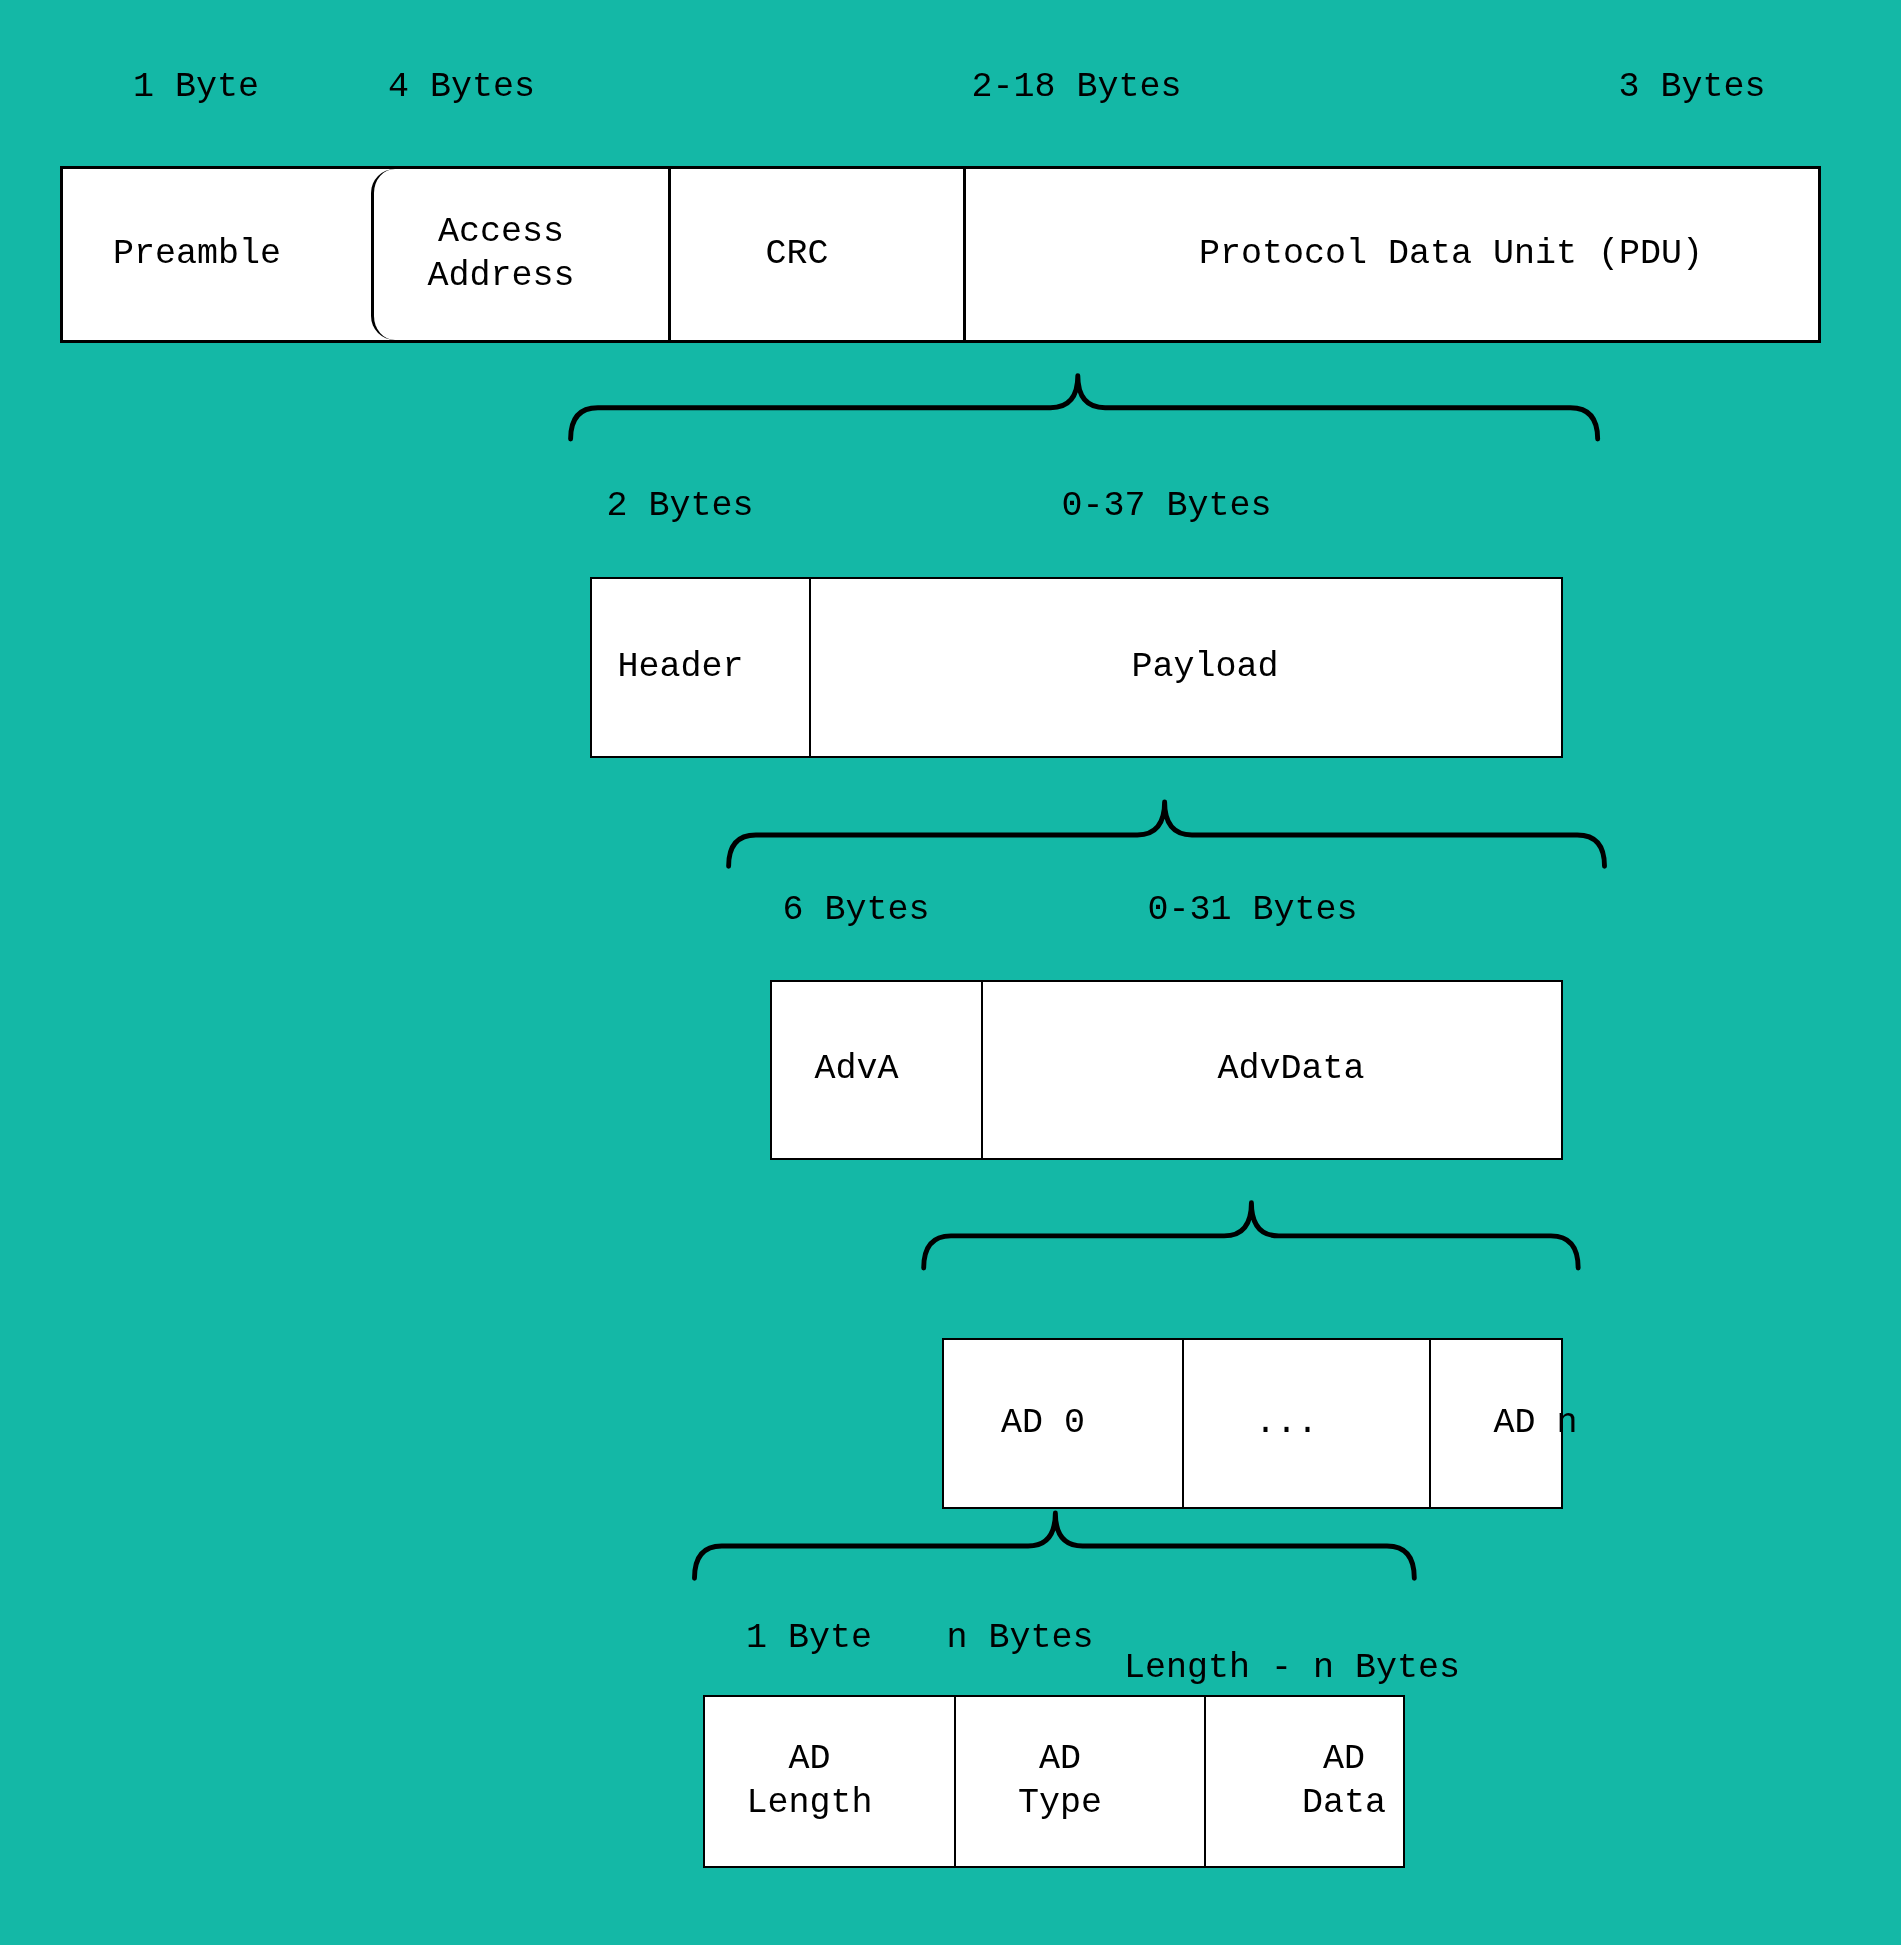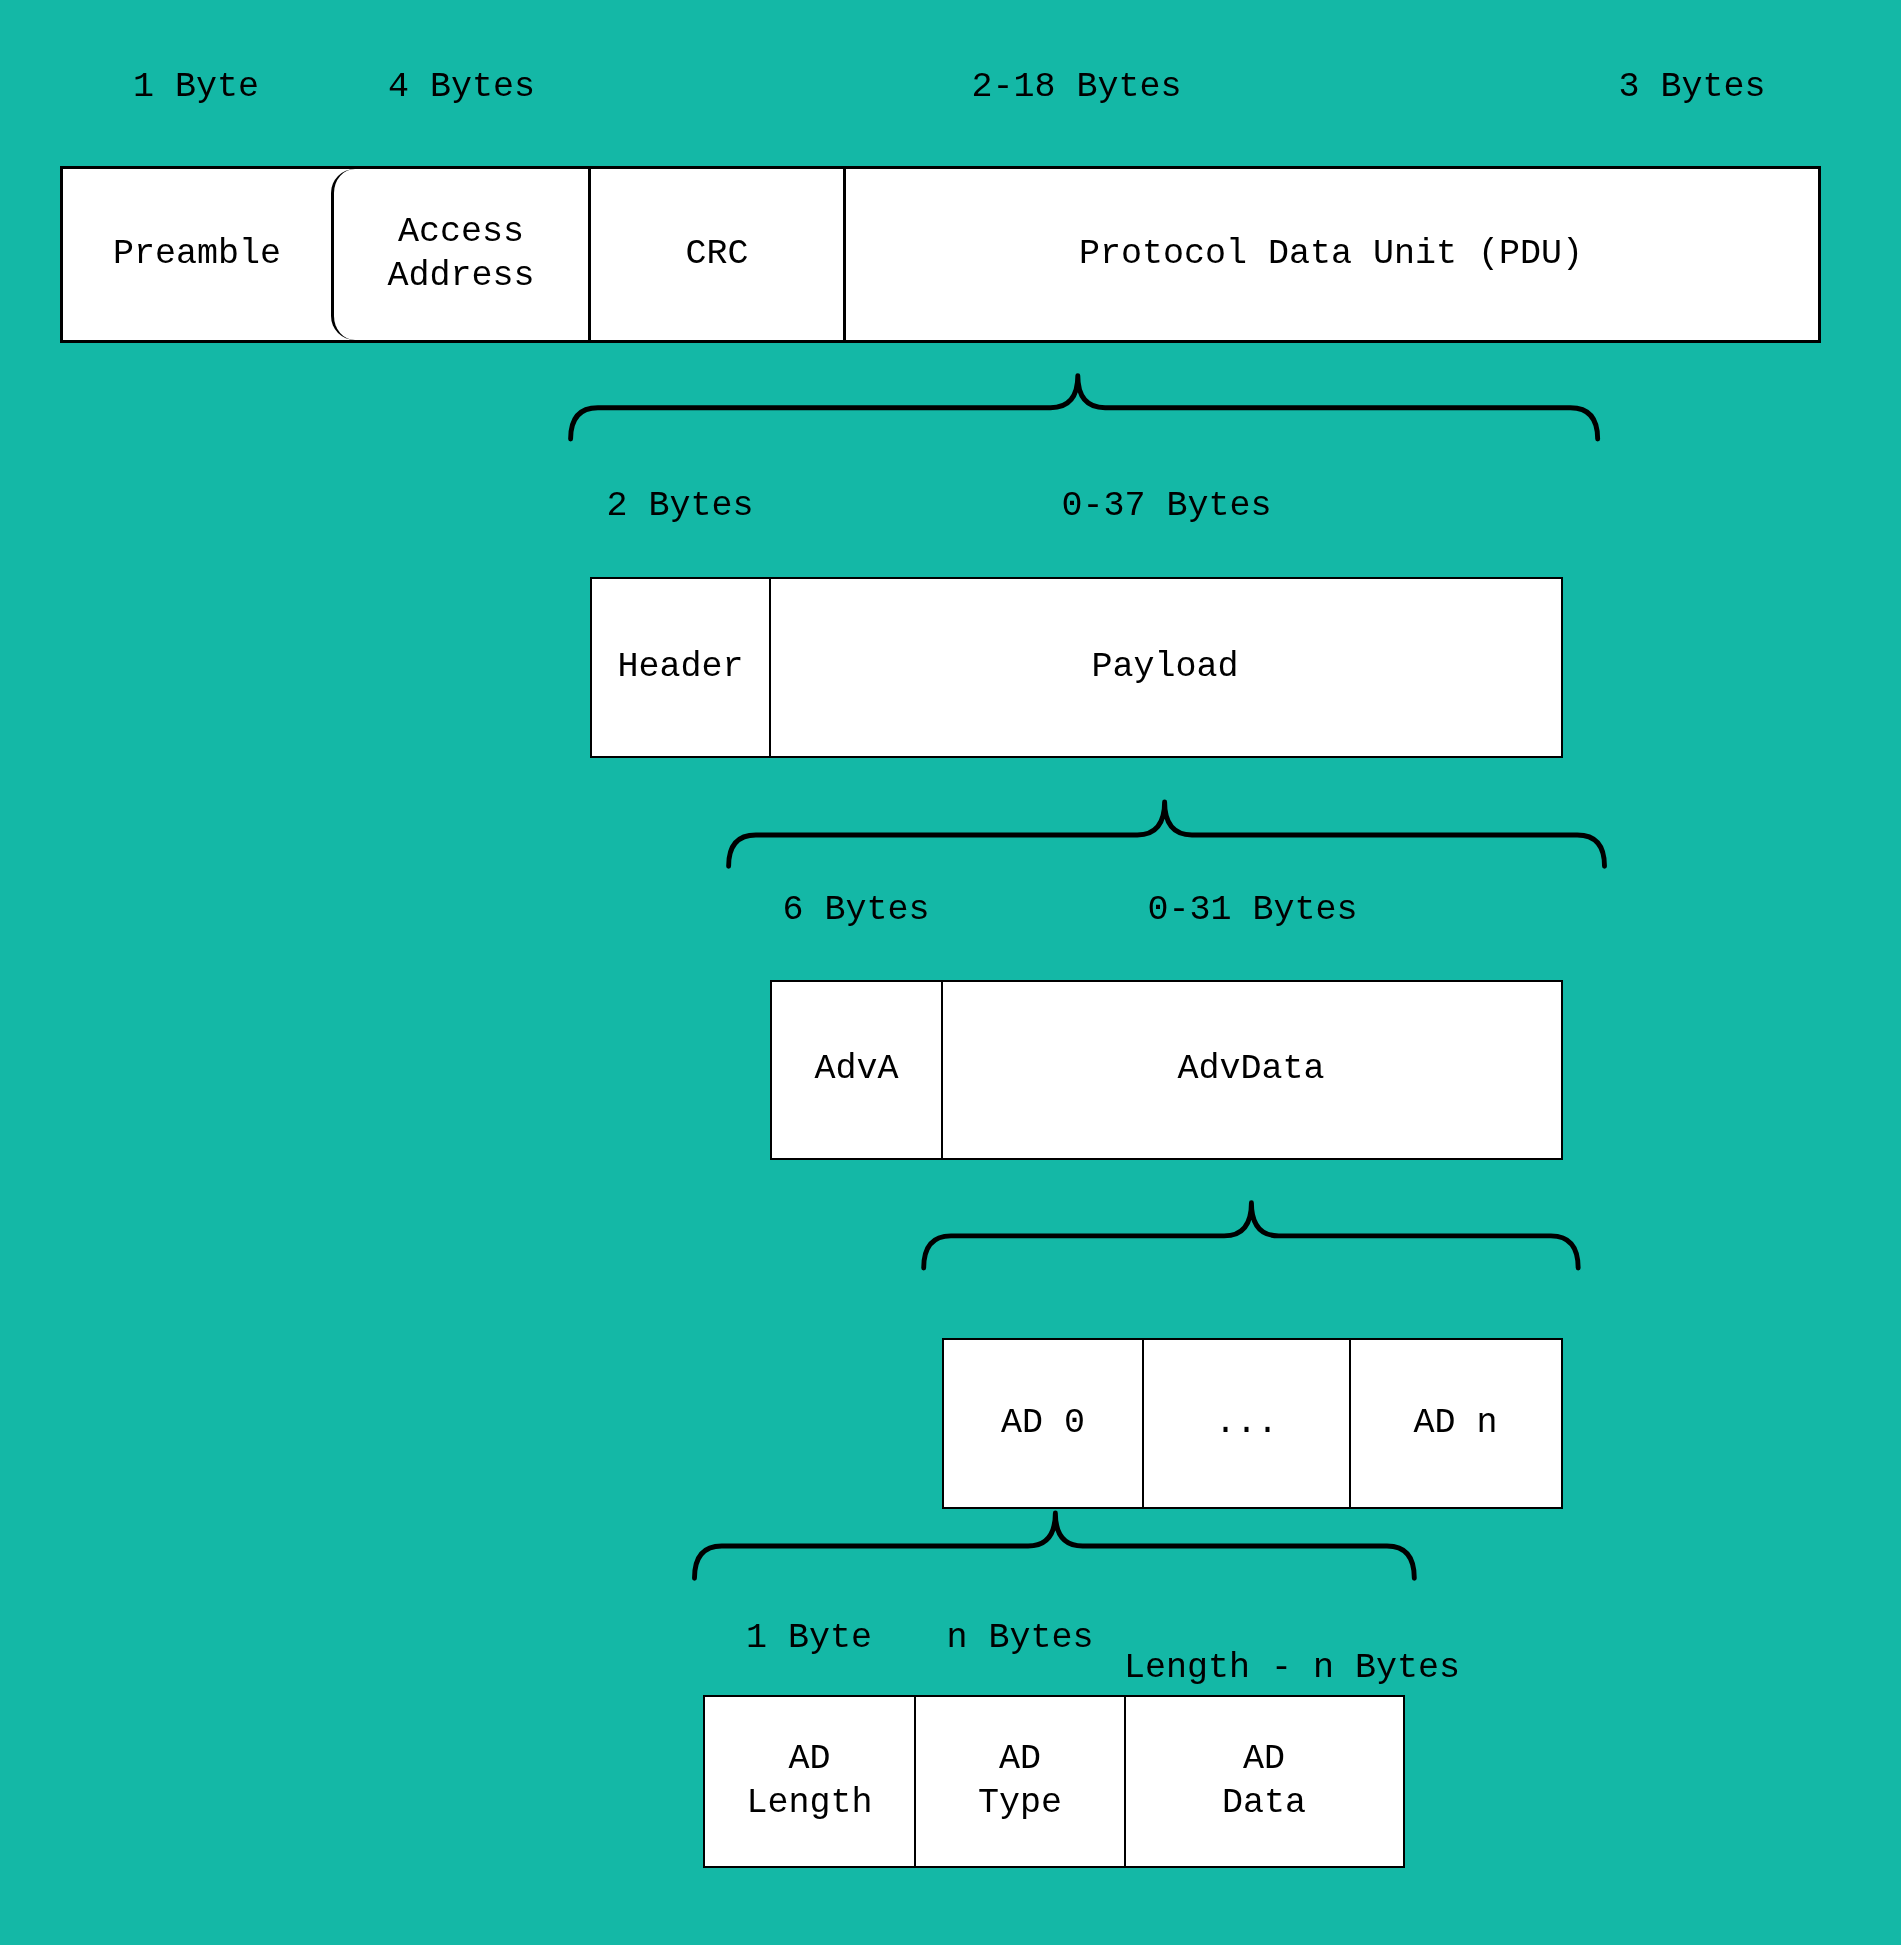--- a/index.html
+++ b/index.html
@@ -23,20 +23,21 @@
     font-size: 35px;
     text-align: center;
     white-space: nowrap;
     color: #000000;
   }
   .row {
     position: absolute;
     display: flex;
     box-sizing: border-box;
     background: #ffffff;
+    gap: 40px;
   }
   .row.thick { border: 3.9px solid #000000; }
   .row.thin  { border: 2.9px solid #000000; }
   .cell {
     box-sizing: border-box;
     display: flex;
     align-items: center;
     justify-content: center;
     text-align: center;
     font-size: 35px;

